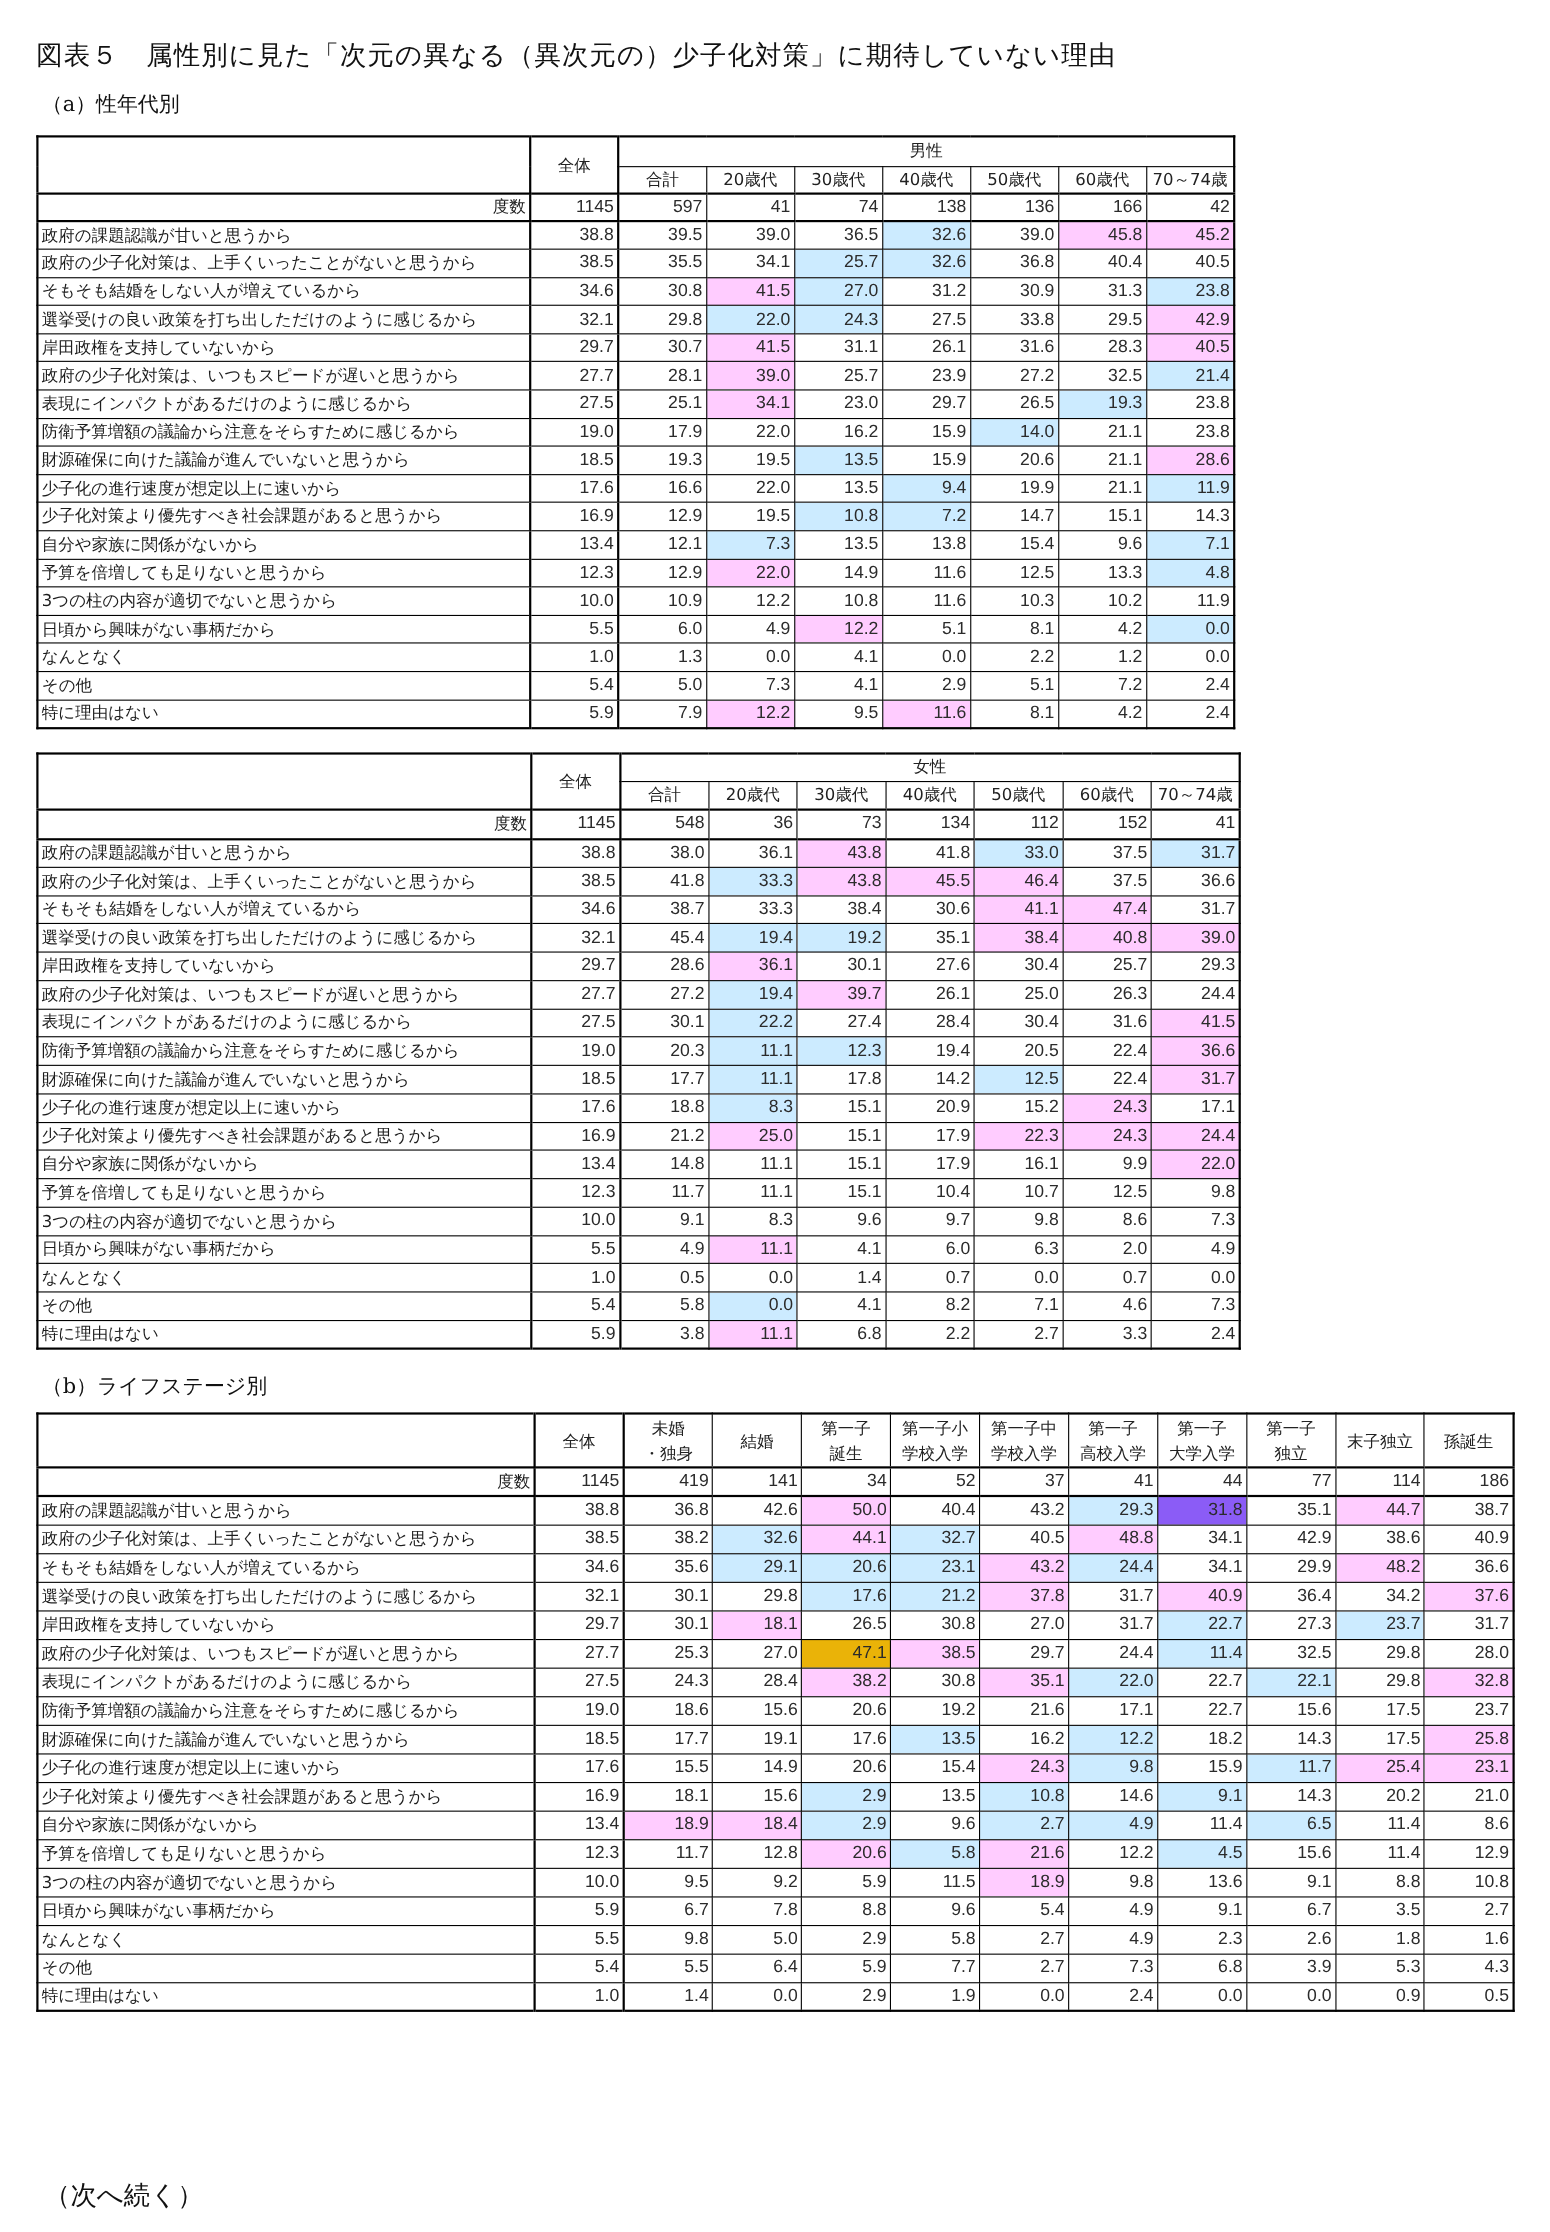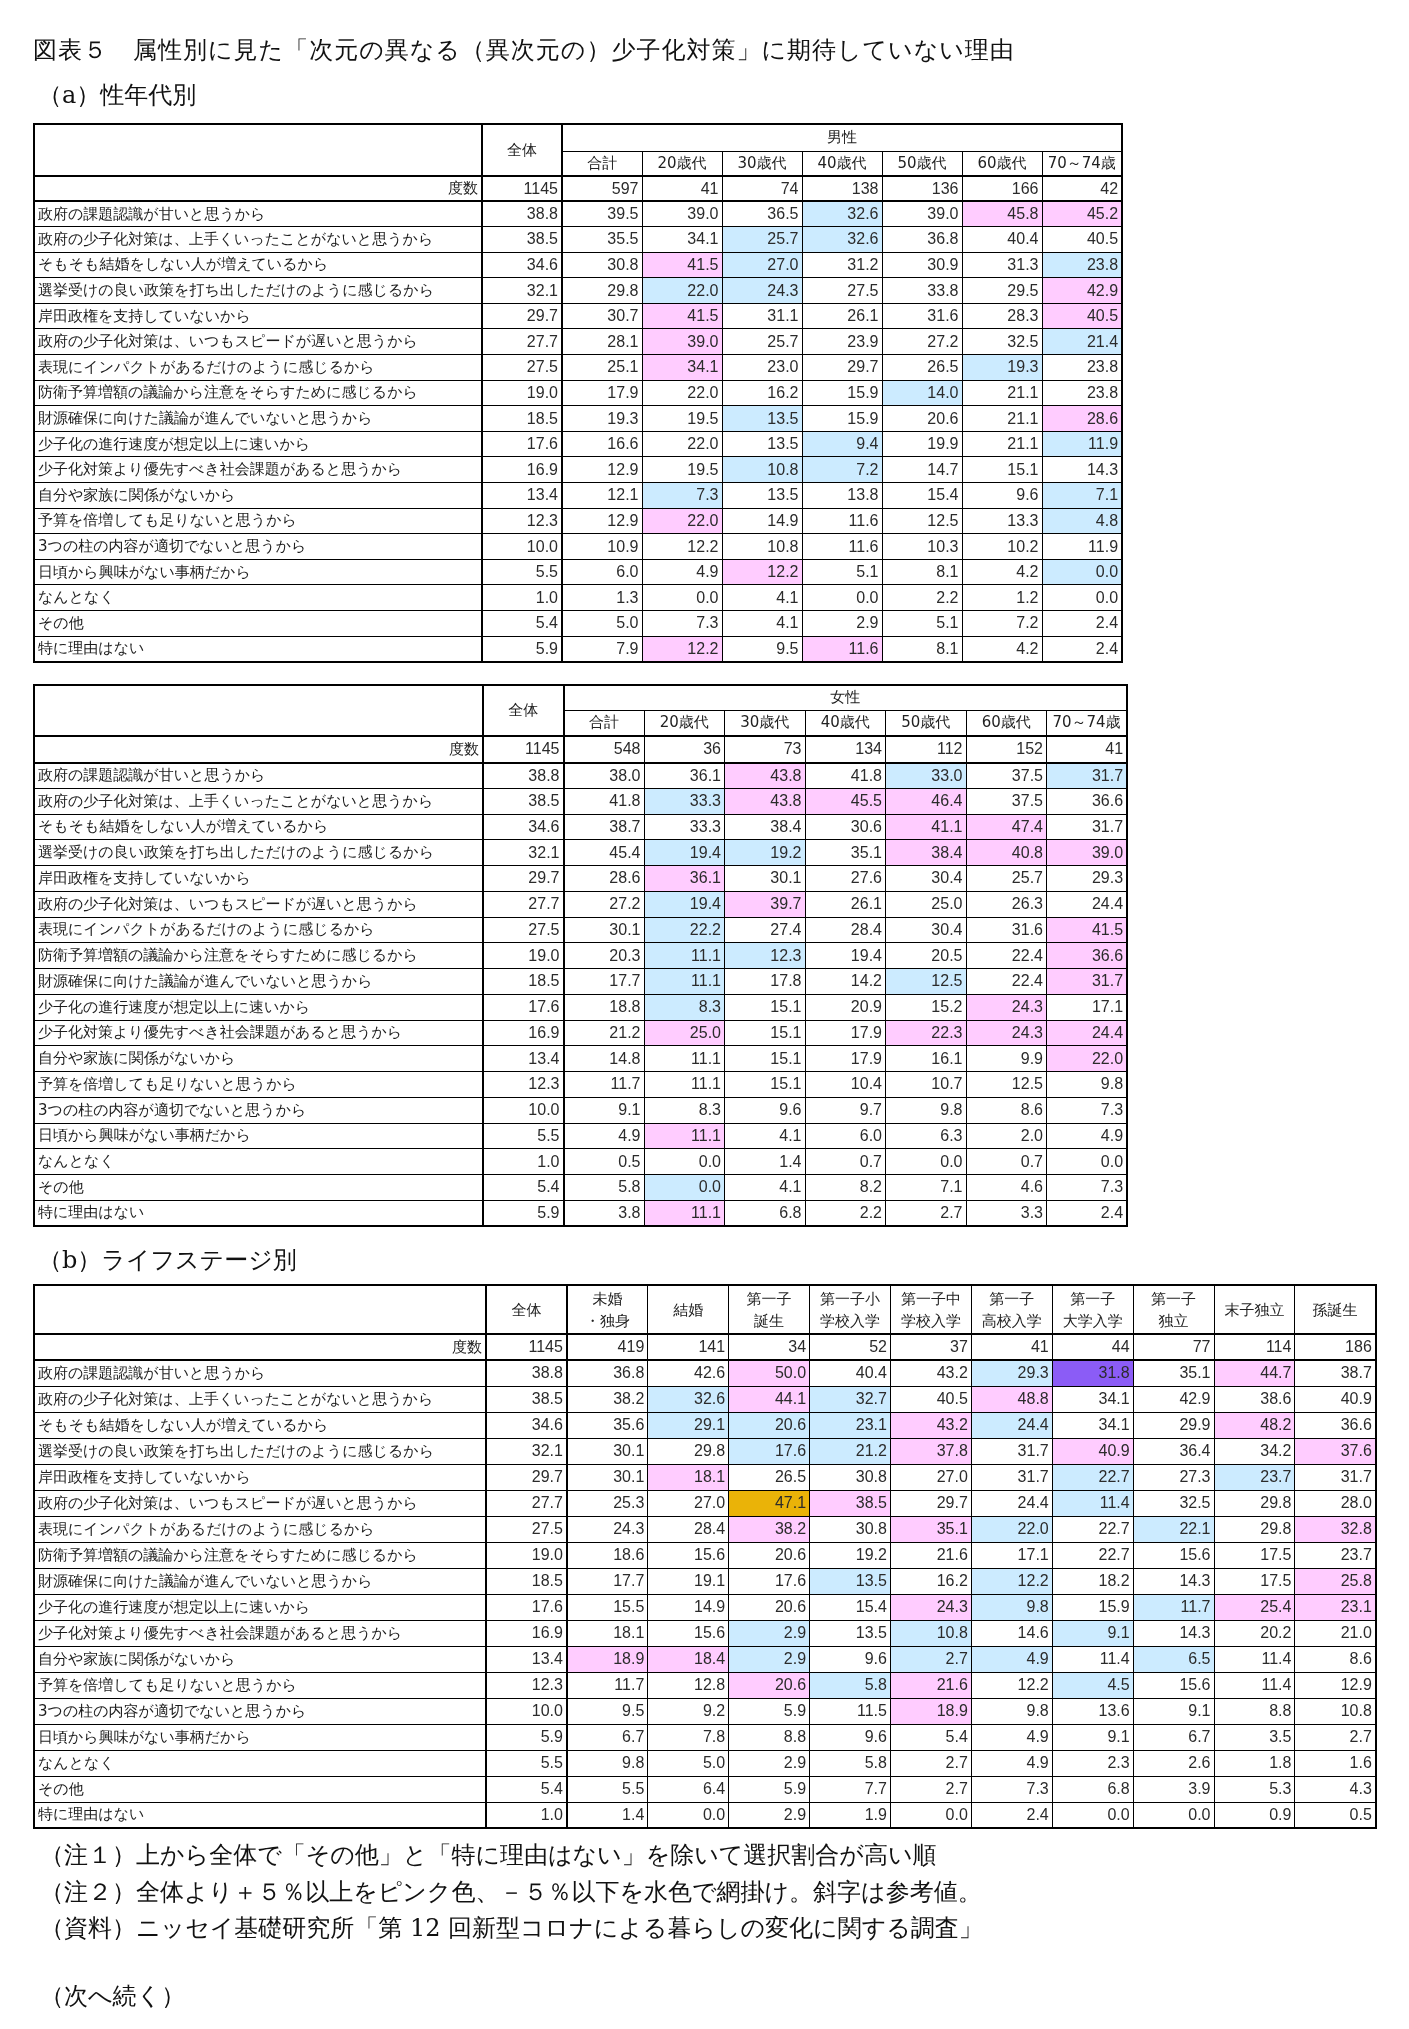--- a/index.html
+++ b/index.html
@@ -1,18 +1,18 @@
 <!DOCTYPE html>
 <html><head>
 <meta charset="utf-8">
 <style>
 html,body{margin:0;padding:0;background:#ffffff;}
 #page{position:relative;width:1409px;height:2029px;overflow:hidden;background:#ffffff;color:#1c1c1c;font-family:"DejaVu Sans",sans-serif;}
 .title{position:absolute;left:33px;top:34px;font-family:"DejaVu Serif",serif;font-size:24px;line-height:32px;white-space:nowrap;letter-spacing:1px;color:#111;}
-.sec{position:absolute;left:38px;font-family:"DejaVu Serif",serif;font-size:24px;line-height:30px;white-space:nowrap;color:#111;}
+.sec{position:absolute;left:38px;font-family:"DejaVu Serif",serif;font-size:19px;line-height:30px;white-space:nowrap;color:#111;}
 #sec-a{top:80px;}
 #sec-b{top:1245px;}
 table.dt{position:absolute;left:33px;border-collapse:collapse;table-layout:fixed;border:2px solid #000;background:#fff;}
 table.dt th,table.dt td{border:1px solid #000;padding:0;overflow:hidden;white-space:nowrap;vertical-align:middle;}
 table.dt th{font-weight:normal;font-size:15px;text-align:center;color:#222;}
 table.dt th.ml{white-space:pre-line;line-height:22px;}
 table.dt td.lbl{text-align:left;padding-left:3px;font-size:15px;color:#1c1c1c;}
 table.dt td.cntlbl{text-align:right;padding-right:3px;padding-left:0;}
 table.dt td.num{text-align:right;padding-right:3px;font-family:"Liberation Sans",sans-serif;font-size:16px;color:#2b2b2b;}
 table.dt .lblcol{border-right:2px solid #000;}
@@ -817,19 +817,14 @@
           <td class="num">0.0</td>
           <td class="num">2.4</td>
           <td class="num">0.0</td>
           <td class="num">0.0</td>
           <td class="num">0.9</td>
           <td class="num">0.5</td>
         </tr>
       </tbody>
     </table>
 
-  <div class="notes">
-    <div class="note">（注１）上から全体で「その他」と「特に理由はない」を除いて選択割合が高い順</div>
-    <div class="note">（注２）全体より＋５％以上をピンク色、－５％以下を水色で網掛け。斜字は参考値。</div>
-    <div class="note">（資料）ニッセイ基礎研究所「第 12 回新型コロナによる暮らしの変化に関する調査」</div>
-  </div>
   <div class="cont">（次へ続く）</div>
 </div>
 
 </body></html>

